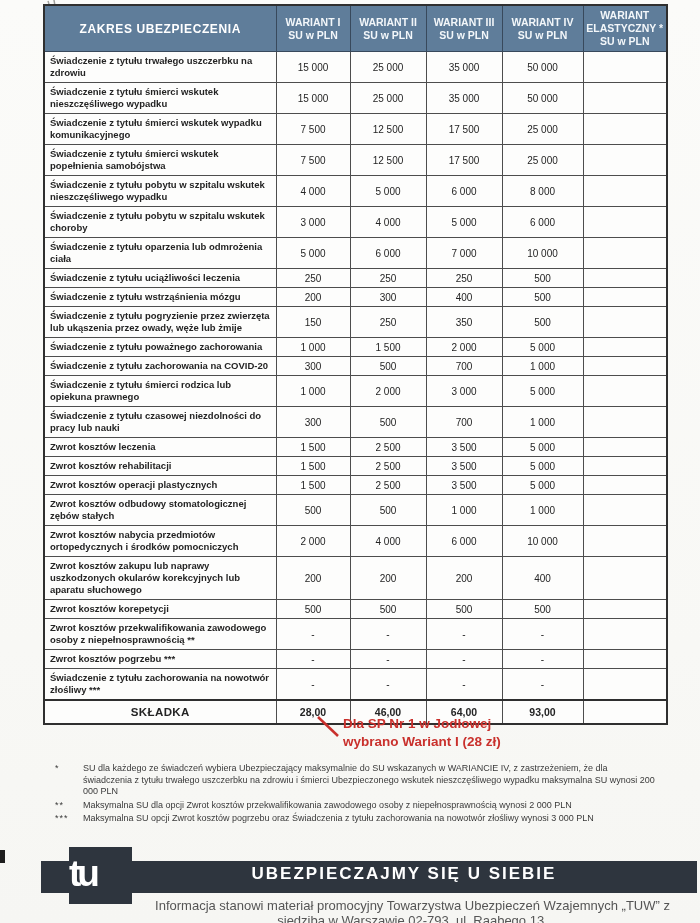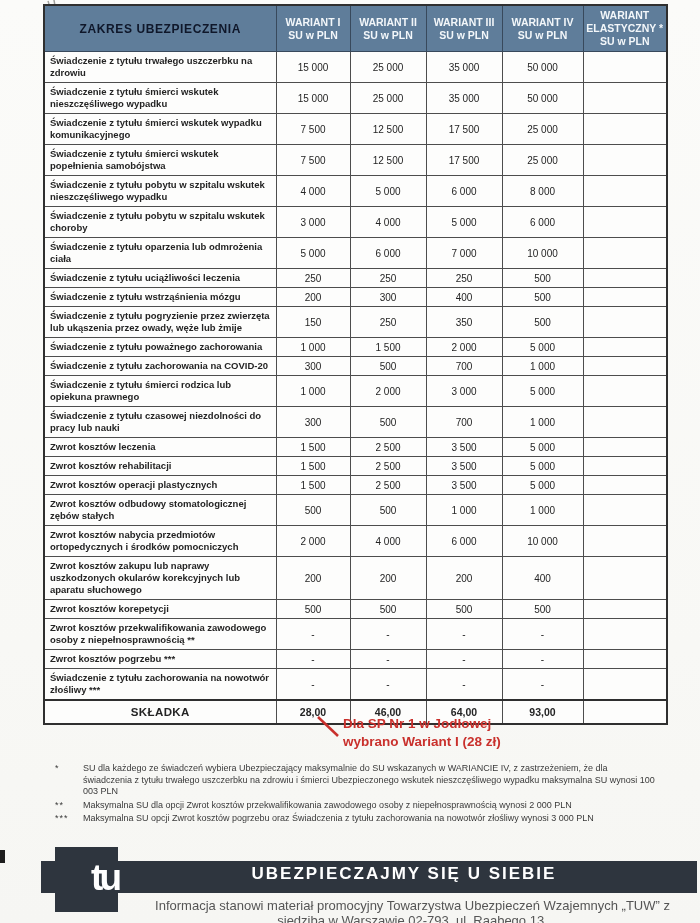--- a/index.html
+++ b/index.html
@@ -12,21 +12,21 @@
 
   .table-wrap { position:absolute; top:4px; left:43px; width:623px; }
 
   table.tbl { width:623px; border-collapse:collapse; table-layout:fixed;
               border:2px solid #2f2f2f; background:#fdfdfc; }
   col.c0{width:232px;} col.c1{width:74px;} col.c2{width:76px;}
   col.c3{width:76px;} col.c4{width:81px;} col.c5{width:84px;}
 
   thead th { background:#5f7d9a; border:1px solid #38495c; vertical-align:middle;
              padding:3px 2px; }
-  th.h-label { color:#0f172a; font-size:12px; font-weight:bold; letter-spacing:.6px; }
+  th.h-label { color:#ffffff; font-size:12px; font-weight:bold; letter-spacing:.6px; }
   th.h-var   { color:#f3f7fa; font-size:10.5px; font-weight:bold; line-height:13px; }
 
   td { border:1px solid #4d4d4d; vertical-align:middle; color:#242424; }
   td.lab { font-size:9.5px; font-weight:bold; line-height:12px; padding:3px 4px 3px 5px; }
   td.val { font-size:10px; text-align:center; padding:3px 2px; }
 
   tfoot td { border-top:2px solid #2f2f2f; }
   td.sk-lab { text-align:center; font-weight:bold; font-size:11.5px; letter-spacing:.4px; padding:5px 10px; }
   td.sk-val { font-weight:bold; font-size:10.5px; }
 
@@ -41,22 +41,22 @@
   .fn { display:flex; font-size:9px; color:#3a3a3a; line-height:11.5px; margin-bottom:2px; }
   .fn-marker { width:28px; flex:0 0 28px; letter-spacing:1px; }
   .fn-text { flex:1; }
 
   .edge-mark { position:absolute; left:0; top:850px; width:5px; height:13px; background:#1d1d1d; }
 
   .banner-bar { position:absolute; left:41px; right:3px; top:861px; height:32px;
                 background:#2e353e; }
   .slogan { display:block; text-align:center; padding-left:70px; color:#ffffff;
             font-size:17px; font-weight:bold; letter-spacing:2px; line-height:25px; }
-  .logo-box { position:absolute; left:55px; top:847px; width:63px; height:65px;
-              background:#2e353e; display:flex; align-items:center; justify-content:flex-end; }
+  .logo-box { position:absolute; left:69px; top:847px; width:63px; height:57px;
+              background:#2e353e; display:flex; align-items:center; justify-content:flex-start; }
   .logo-glyph { color:#ffffff; font-size:37px; font-weight:bold; letter-spacing:-4px;
                 line-height:1; transform:translateY(-2px); }
   .fine-print { position:absolute; left:130px; right:5px; top:898px; text-align:center;
                 font-size:13px; color:#555; }
 </style>
 </head>
 <body>
 
 <div class="page">
 
@@ -319,21 +319,21 @@
       </svg>
       <div class="ann-text">
         <div>Dla SP Nr 1 w Jodłowej</div>
         <div>wybrano Wariant I (28 zł)</div>
       </div>
     </div>
 
     <div class="footnotes" id="footnotes">
   <div class="fn">
     <span class="fn-marker">*</span>
-    <span class="fn-text">SU dla każdego ze świadczeń wybiera Ubezpieczający maksymalnie do SU wskazanych w WARIANCIE IV, z zastrzeżeniem, że dla świadczenia z tytułu trwałego uszczerbku na zdrowiu i śmierci Ubezpieczonego wskutek nieszczęśliwego wypadku maksymalna SU wynosi 100 003 PLN</span>
+    <span class="fn-text">SU dla każdego ze świadczeń wybiera Ubezpieczający maksymalnie do SU wskazanych w WARIANCIE IV, z zastrzeżeniem, że dla świadczenia z tytułu trwałego uszczerbku na zdrowiu i śmierci Ubezpieczonego wskutek nieszczęśliwego wypadku maksymalna SU wynosi 200 000 PLN</span>
   </div>
 
   <div class="fn">
     <span class="fn-marker">**</span>
     <span class="fn-text">Maksymalna SU dla opcji Zwrot kosztów przekwalifikowania zawodowego osoby z niepełnosprawnością wynosi 2 000 PLN</span>
   </div>
 
   <div class="fn">
     <span class="fn-marker">***</span>
     <span class="fn-text">Maksymalna SU opcji Zwrot kosztów pogrzebu oraz Świadczenia z tytułu zachorowania na nowotwór złośliwy wynosi 3 000 PLN</span>

